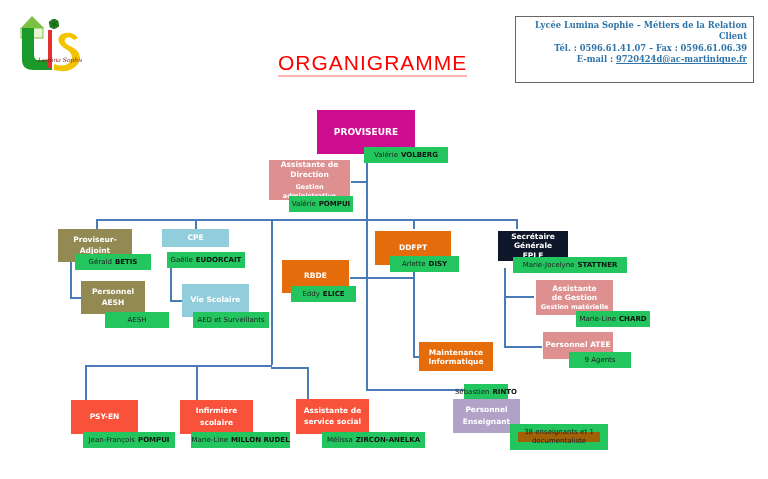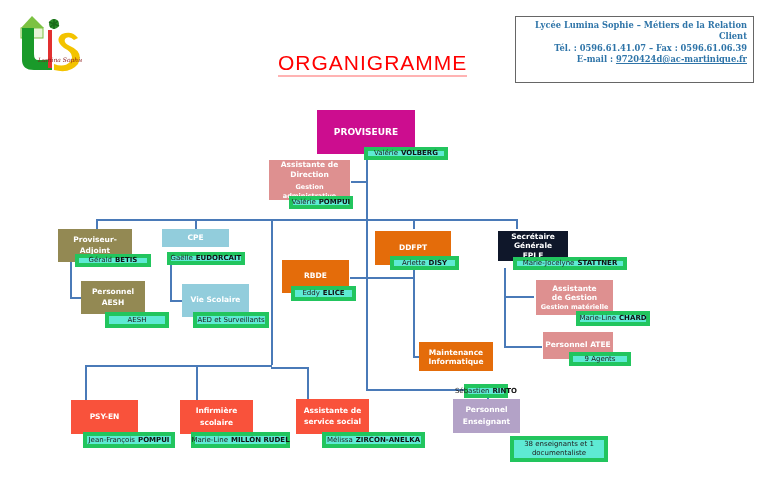--- a/index.html
+++ b/index.html
@@ -1,20 +1,20 @@
 <!DOCTYPE html>
 <html><head>
 <meta charset="utf-8">
 <style>
   html, body { margin:0; padding:0; background:#ffffff; }
   body { width:768px; height:479px; position:relative; overflow:hidden; font-family:"DejaVu Sans", sans-serif; }
   .abs { position:absolute; }
   .box { position:absolute; color:#ffffff; font-weight:bold; display:flex; flex-direction:column; align-items:center; justify-content:center; text-align:center; box-sizing:border-box; line-height:1.35; }
   .box .sub { font-size:6.5px; font-weight:bold; margin-top:3px; }
-  .name { position:absolute; background:#5eead4; border:4px solid #22c55e; box-sizing:border-box; font-size:7px; color:#222; display:flex; align-items:center; justify-content:center; text-align:center; white-space:nowrap; line-height:1.2; padding:0 3px; }
+  .name { position:absolute; background:#a16207; border:8px solid #22c55e; box-sizing:border-box; font-size:7px; color:#222; display:flex; align-items:center; justify-content:center; text-align:center; white-space:nowrap; line-height:1.2; padding:0 3px; }
   .name b { font-weight:bold; color:#111; margin-left:3px; }
   .ln { position:absolute; background:#4a7ab8; }
   .h { height:2px; }
   .v { width:2px; }
   #title { position:absolute; left:278px; top:52px; color:#ff0000; font-size:21px; font-family:"Liberation Sans", sans-serif; font-weight:normal; letter-spacing:1px; border-bottom:2px solid #ffb3b3; line-height:1; padding-bottom:2px; }
   #header-box { position:absolute; left:515px; top:16px; width:239px; height:67px; border:1px solid #666; box-sizing:border-box; padding:3px 6px 0 0; text-align:right; font-family:"DejaVu Serif", serif; font-weight:bold; font-size:8.3px; color:#2e74a8; line-height:1.38; }
   #header-box .mail { text-decoration:underline; }
 </style>
 </head>
 <body>
@@ -189,15 +189,15 @@
   <span style="padding:0 6px;">Assistante de service social</span>
 </div>
 <div class="name" style="left:322px;top:432px;width:103px;height:16px;">
   <span>Mélissa</span>
     <b>ZIRCON-ANELKA</b>
 </div>
 
 <div class="box" style="left:453px;top:399px;width:67px;height:34px;background:#b3a2c7;font-size:7.5px;line-height:1.6;">
   <span style="padding:0 6px;">Personnel Enseignant</span>
 </div>
-<div class="name" style="left:510px;top:424px;width:98px;height:26px;white-space:normal;line-height:1.35;margin-top:12px;">
+<div class="name" style="left:510px;top:424px;width:98px;height:26px;white-space:normal;line-height:1.35;">
   <span>38 enseignants et 1 documentaliste</span>
 </div>
 
 </body></html>

